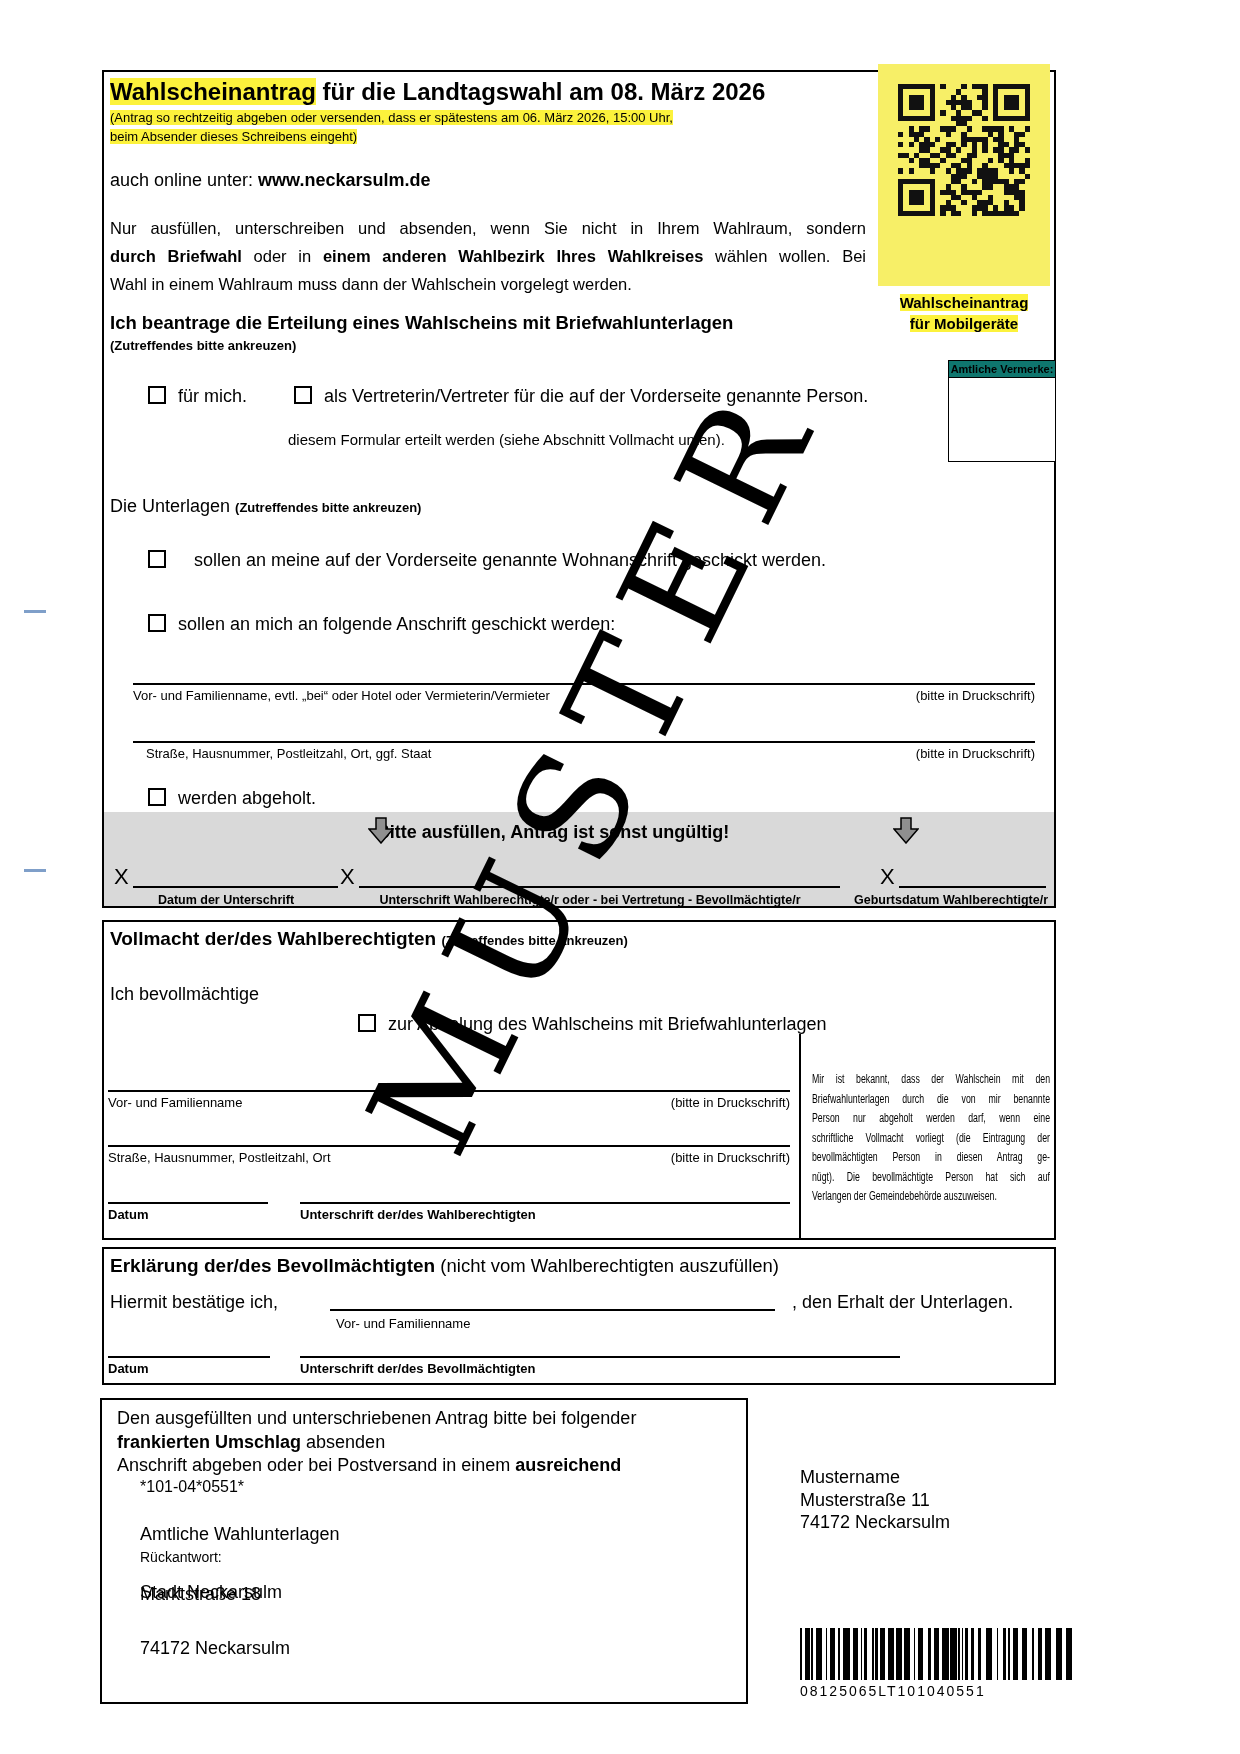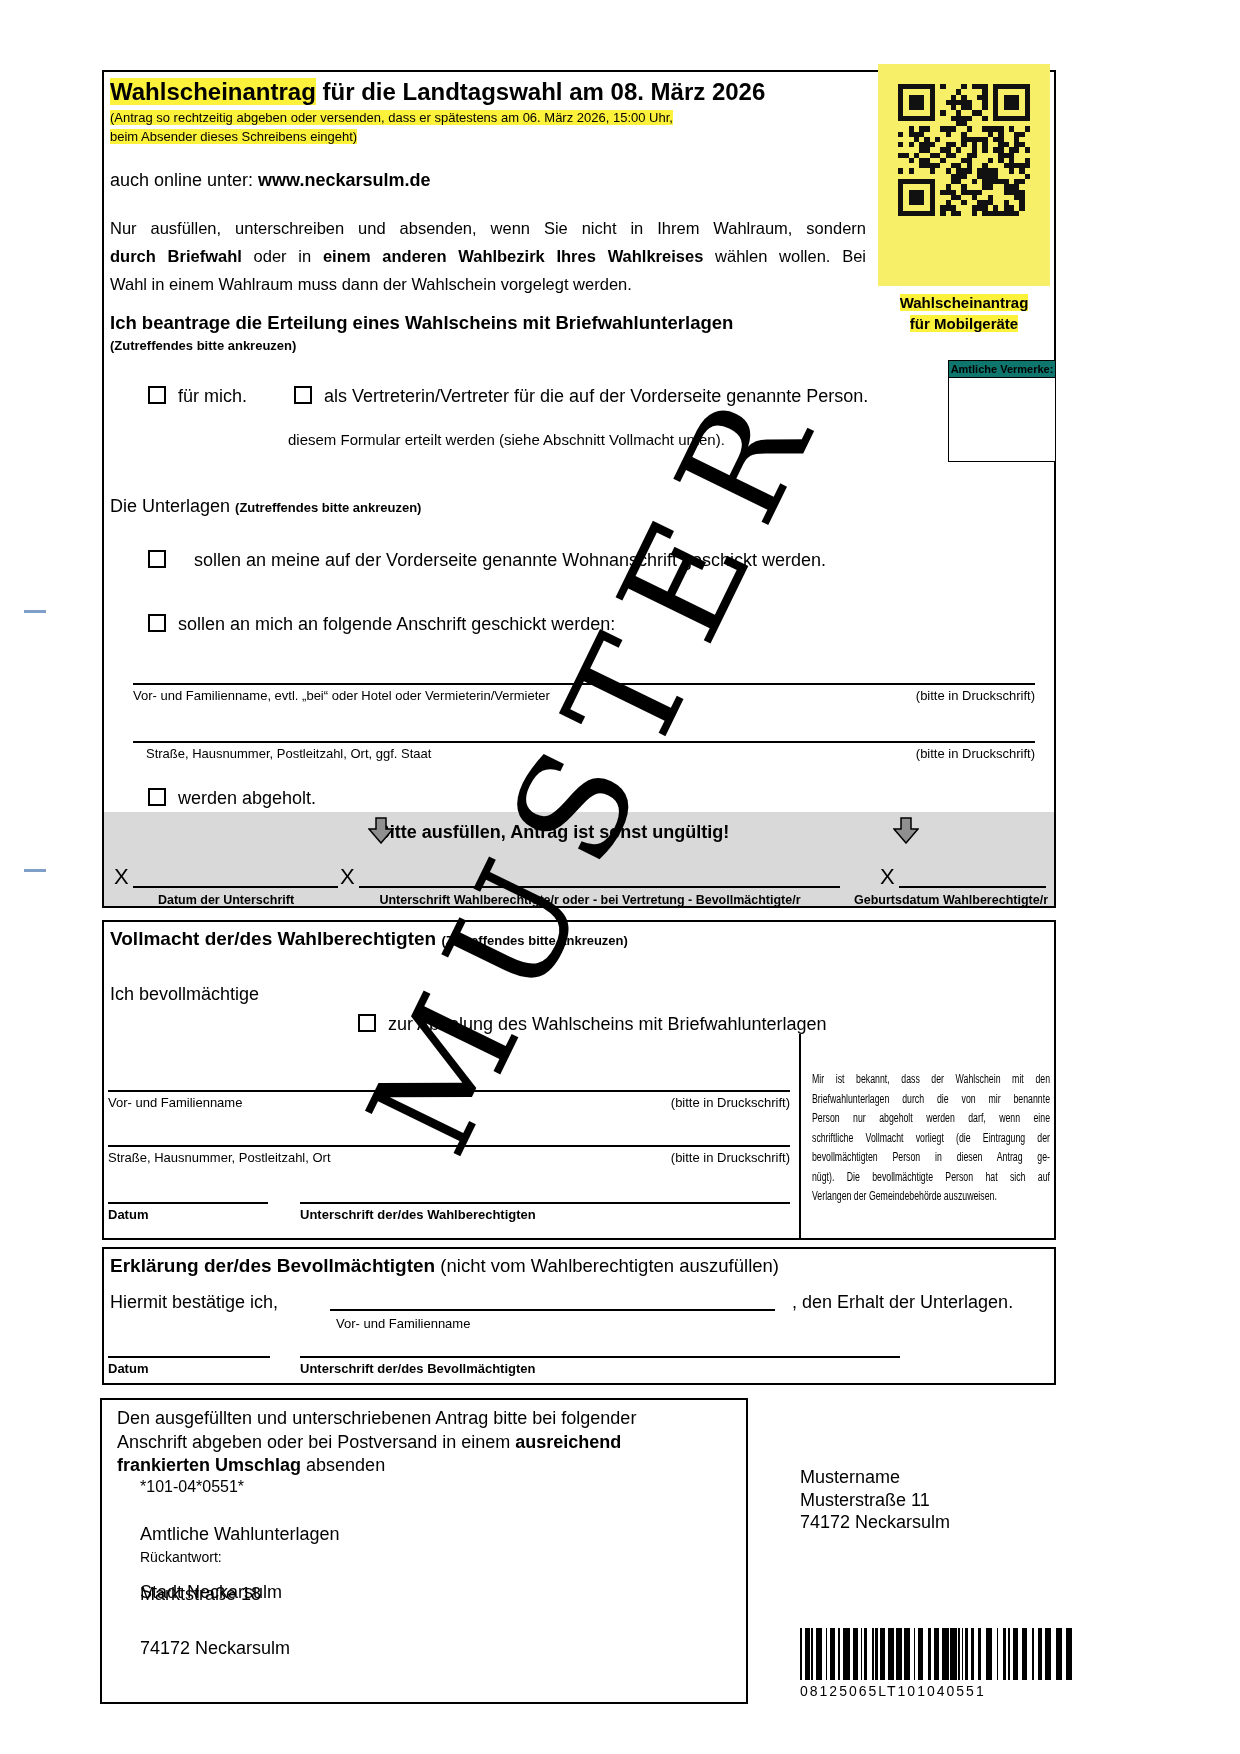--- a/index.html
+++ b/index.html
@@ -182,22 +182,22 @@
   <div class="abs body18" style="left:792px;top:1292px;">, den Erhalt der Unterlagen.</div>
 
   <div class="fline" style="left:108px;top:1356px;width:162px;"></div>
   <div class="fline" style="left:300px;top:1356px;width:600px;"></div>
   <div class="abs lblb" style="left:108px;top:1361px;">Datum</div>
   <div class="abs lblb" style="left:300px;top:1361px;">Unterschrift der/des Bevollmächtigten</div>
 
   <div class="box" style="left:100px;top:1398px;width:648px;height:306px;"></div>
   <div class="abs" style="left:117px;top:1407px;width:600px;font-size:18px;line-height:23.5px;">
     <div>Den ausgefüllten und unterschriebenen Antrag bitte bei folgender</div>
+    <div><span class="b">frankierten Umschlag</span><span> absenden</span></div>
     <div><span>Anschrift abgeben oder bei Postversand in einem </span><span class="b">ausreichend</span></div>
-    <div><span class="b">frankierten Umschlag</span><span> absenden</span></div>
   </div>
   <div class="abs" style="left:140px;top:1478px;font-size:16px;">*101-04*0551*</div>
   <div class="abs" style="left:140px;top:1524px;font-size:18px;">Amtliche Wahlunterlagen</div>
   <div class="abs" style="left:140px;top:1549px;font-size:14px;">Rückantwort:</div>
   <div class="abs" style="left:140px;top:1582px;font-size:18px;">Stadt Neckarsulm</div>
   <div class="abs" style="left:140px;top:1584px;font-size:18px;">Marktstraße 18</div>
   <div class="abs" style="left:140px;top:1638px;font-size:18px;">74172 Neckarsulm</div>
 
   <div class="abs" style="left:800px;top:1466px;font-size:18px;line-height:22.5px;">
     <div>Mustername</div>

